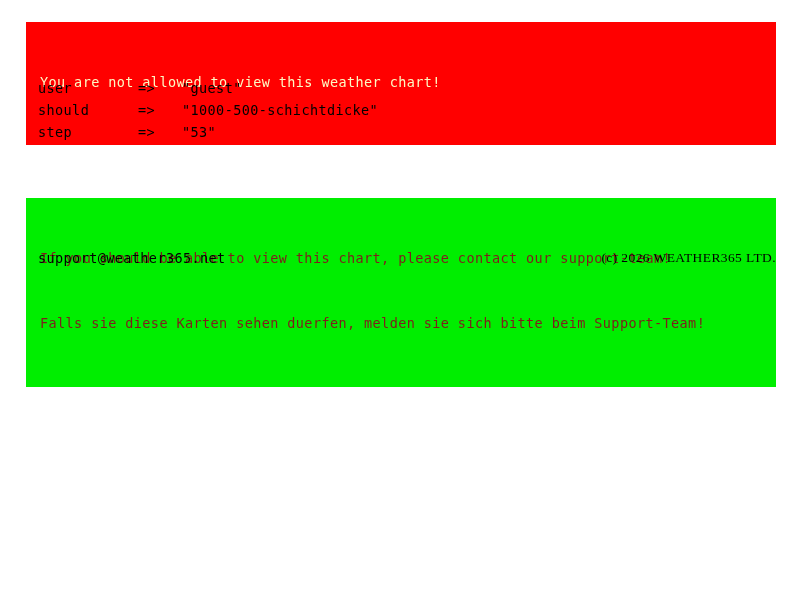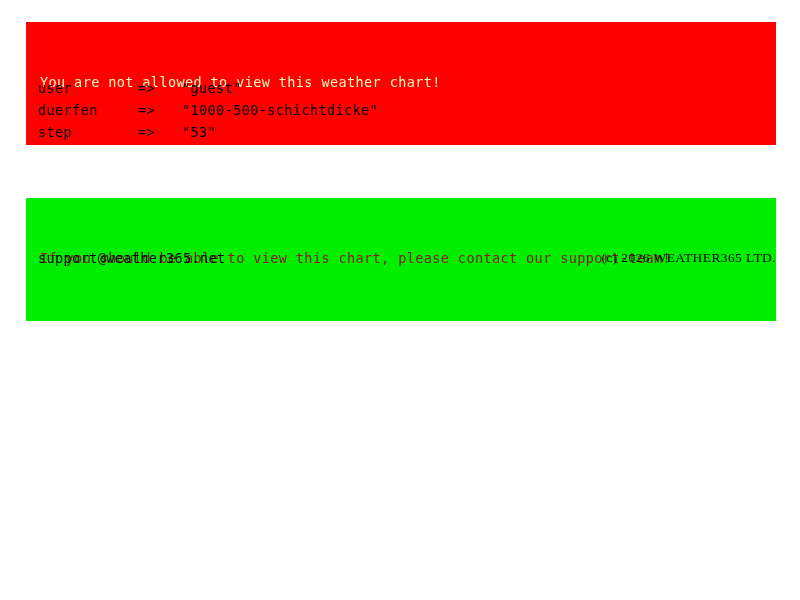--- a/index.html
+++ b/index.html
@@ -84,34 +84,35 @@
   </div>
 
   <table class="params">
     <tbody>
       <tr>
         <td class="key">user</td>
         <td class="arrow">=&gt;</td>
         <td class="val">"guest"</td>
       </tr>
       <tr>
-        <td class="key">duerfen</td>
+        <td class="key">should</td>
         <td class="arrow">=&gt;</td>
         <td class="val">"1000-500-schichtdicke"</td>
       </tr>
       <tr>
         <td class="key">step</td>
         <td class="arrow">=&gt;</td>
         <td class="val">"53"</td>
       </tr>
     </tbody>
   </table>
 
   <div class="banner banner-ok">
     <div>If you should be able to view this chart, please contact our support-team!</div>
+    <div>Falls sie diese Karten sehen duerfen, melden sie sich bitte beim Support-Team!</div>
   </div>
 
   <div class="footer">
     <div class="email">support@weather365.net</div>
     <div class="copy">(c) 2026 WEATHER365 LTD.</div>
   </div>
 
 </div>
 
 </body></html>

